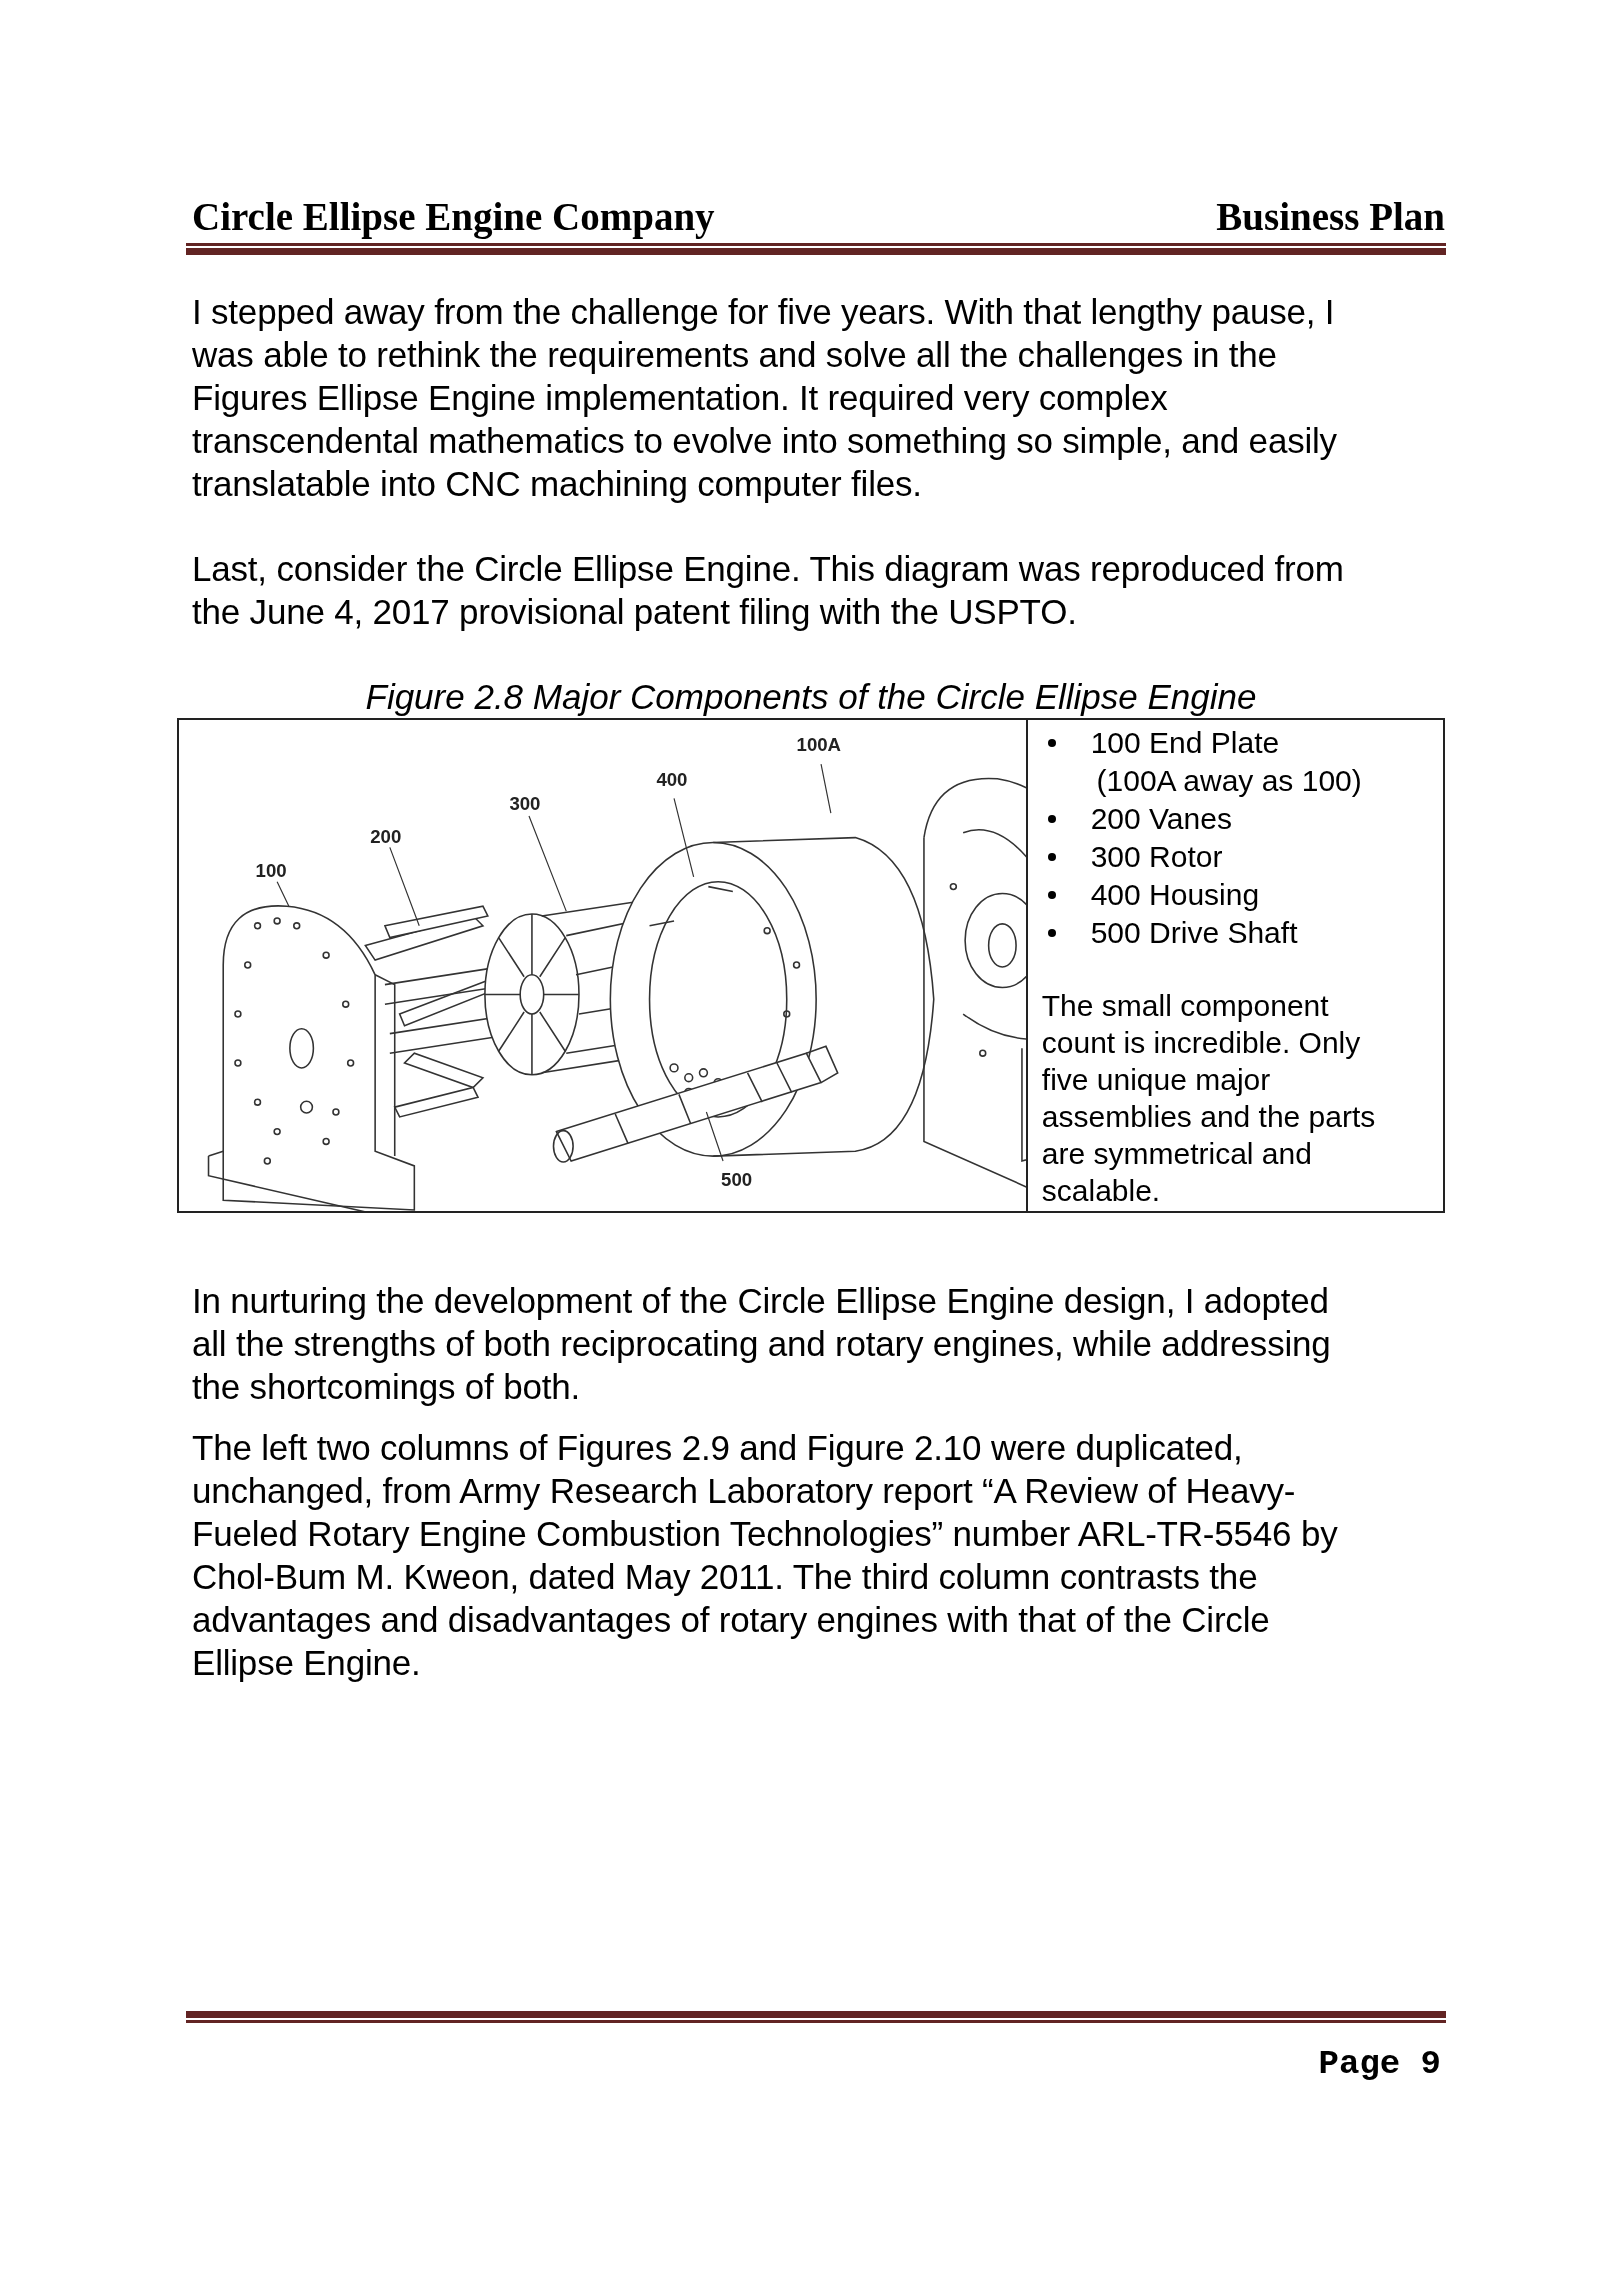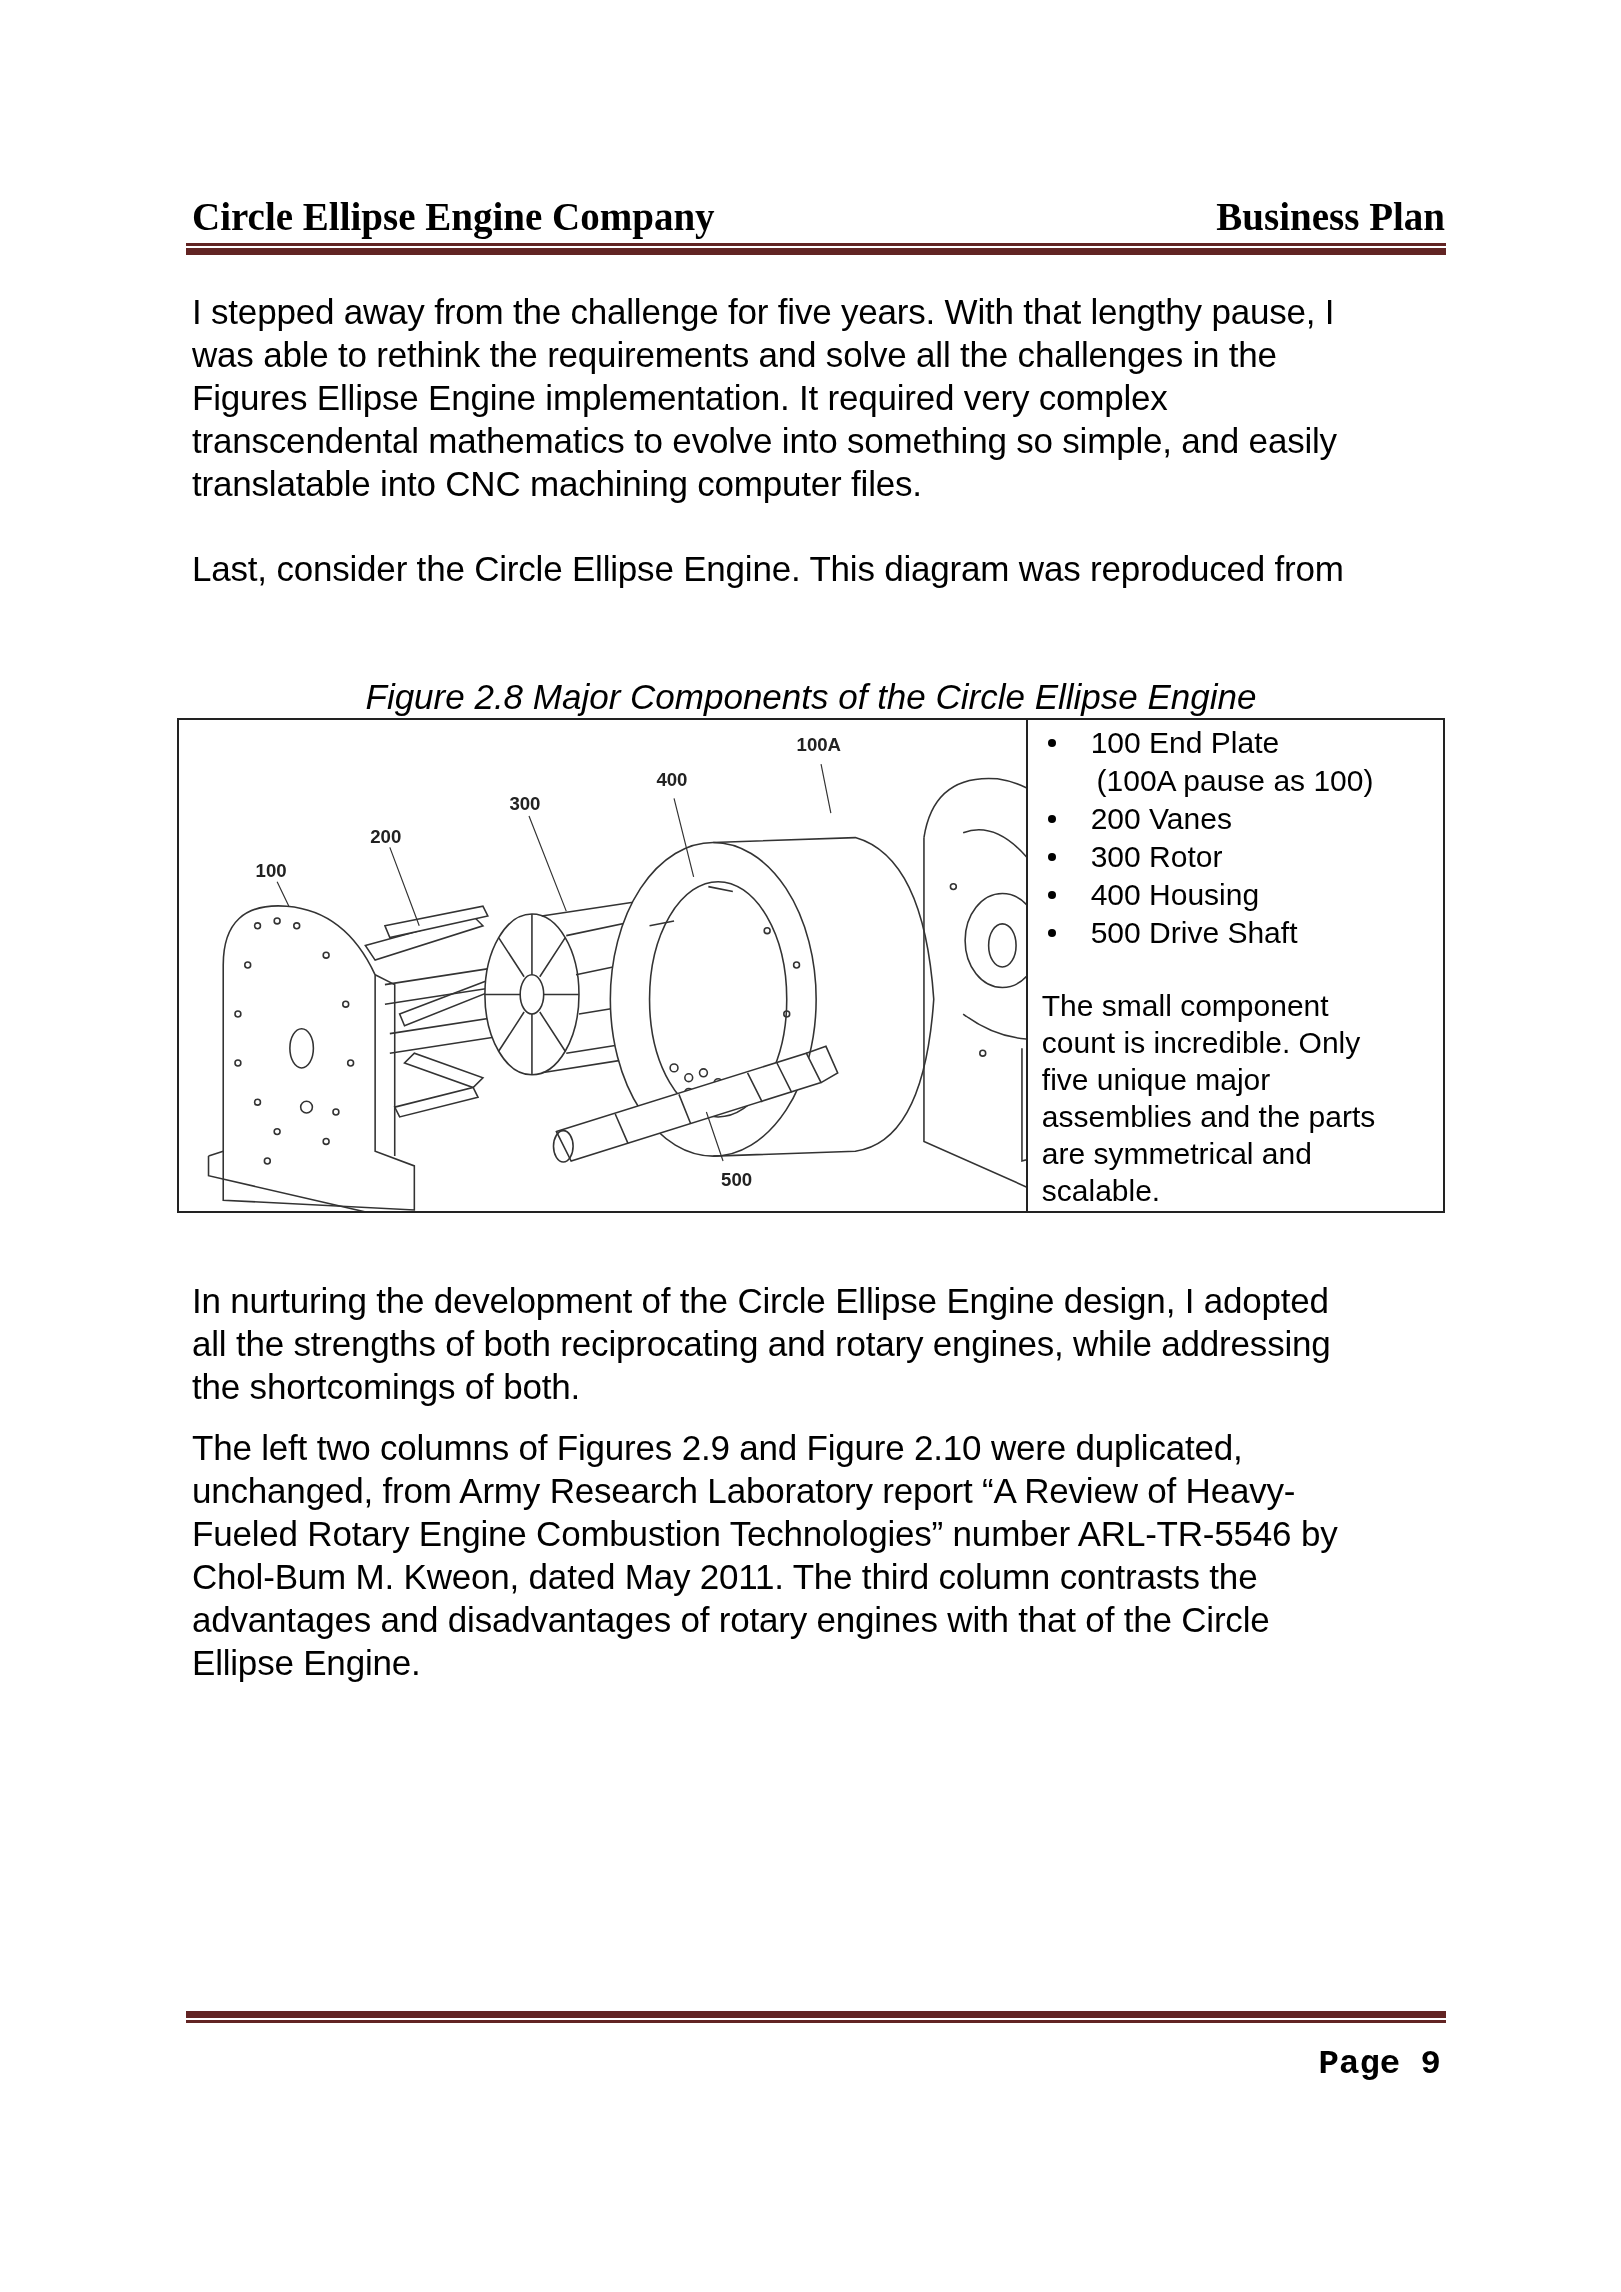--- a/index.html
+++ b/index.html
@@ -35,20 +35,21 @@
 <div class="para" style="top:290px;">
   <div>I stepped away from the challenge for five years. With that lengthy pause, I</div>
   <div>was able to rethink the requirements and solve all the challenges in the</div>
   <div>Figures Ellipse Engine implementation. It required very complex</div>
   <div>transcendental mathematics to evolve into something so simple, and easily</div>
   <div>translatable into CNC machining computer files.</div>
 </div>
 
 <div class="para" style="top:547px;">
   <div>Last, consider the Circle Ellipse Engine. This diagram was reproduced from</div>
+  <div>the June 4, 2017 provisional patent filing with the USPTO.</div>
 </div>
 
 <div class="fig-caption">Figure 2.8 Major Components of the Circle Ellipse Engine</div>
 
 <div class="fig-table">
   <div class="fig-image">
     <svg width="847" height="491" viewBox="0 0 864 501" xmlns="http://www.w3.org/2000/svg">
       <g fill="none" stroke="#333" stroke-width="1.6">
 
         <path d="M45 490 L45 250 Q45 185 110 190 Q170 195 200 260 L200 440 L240 455 L240 500 Z" fill="#fff"></path>
@@ -122,21 +123,21 @@
       <text class="label" x="487" y="67">400</text>
       <text class="label" x="630" y="32">100A</text>
       <text class="label" x="553" y="475">500</text>
     </svg>
   </div>
   <div class="fig-text">
     <ul class="legend-list">
       <li>
         <span class="bullet"></span>
         <span>100 End Plate</span>
-        <span class="sub">(100A pause as 100)</span>
+        <span class="sub">(100A away as 100)</span>
       </li>
       <li>
         <span class="bullet"></span>
         <span>200 Vanes</span>
       </li>
       <li>
         <span class="bullet"></span>
         <span>300 Rotor</span>
       </li>
       <li>

